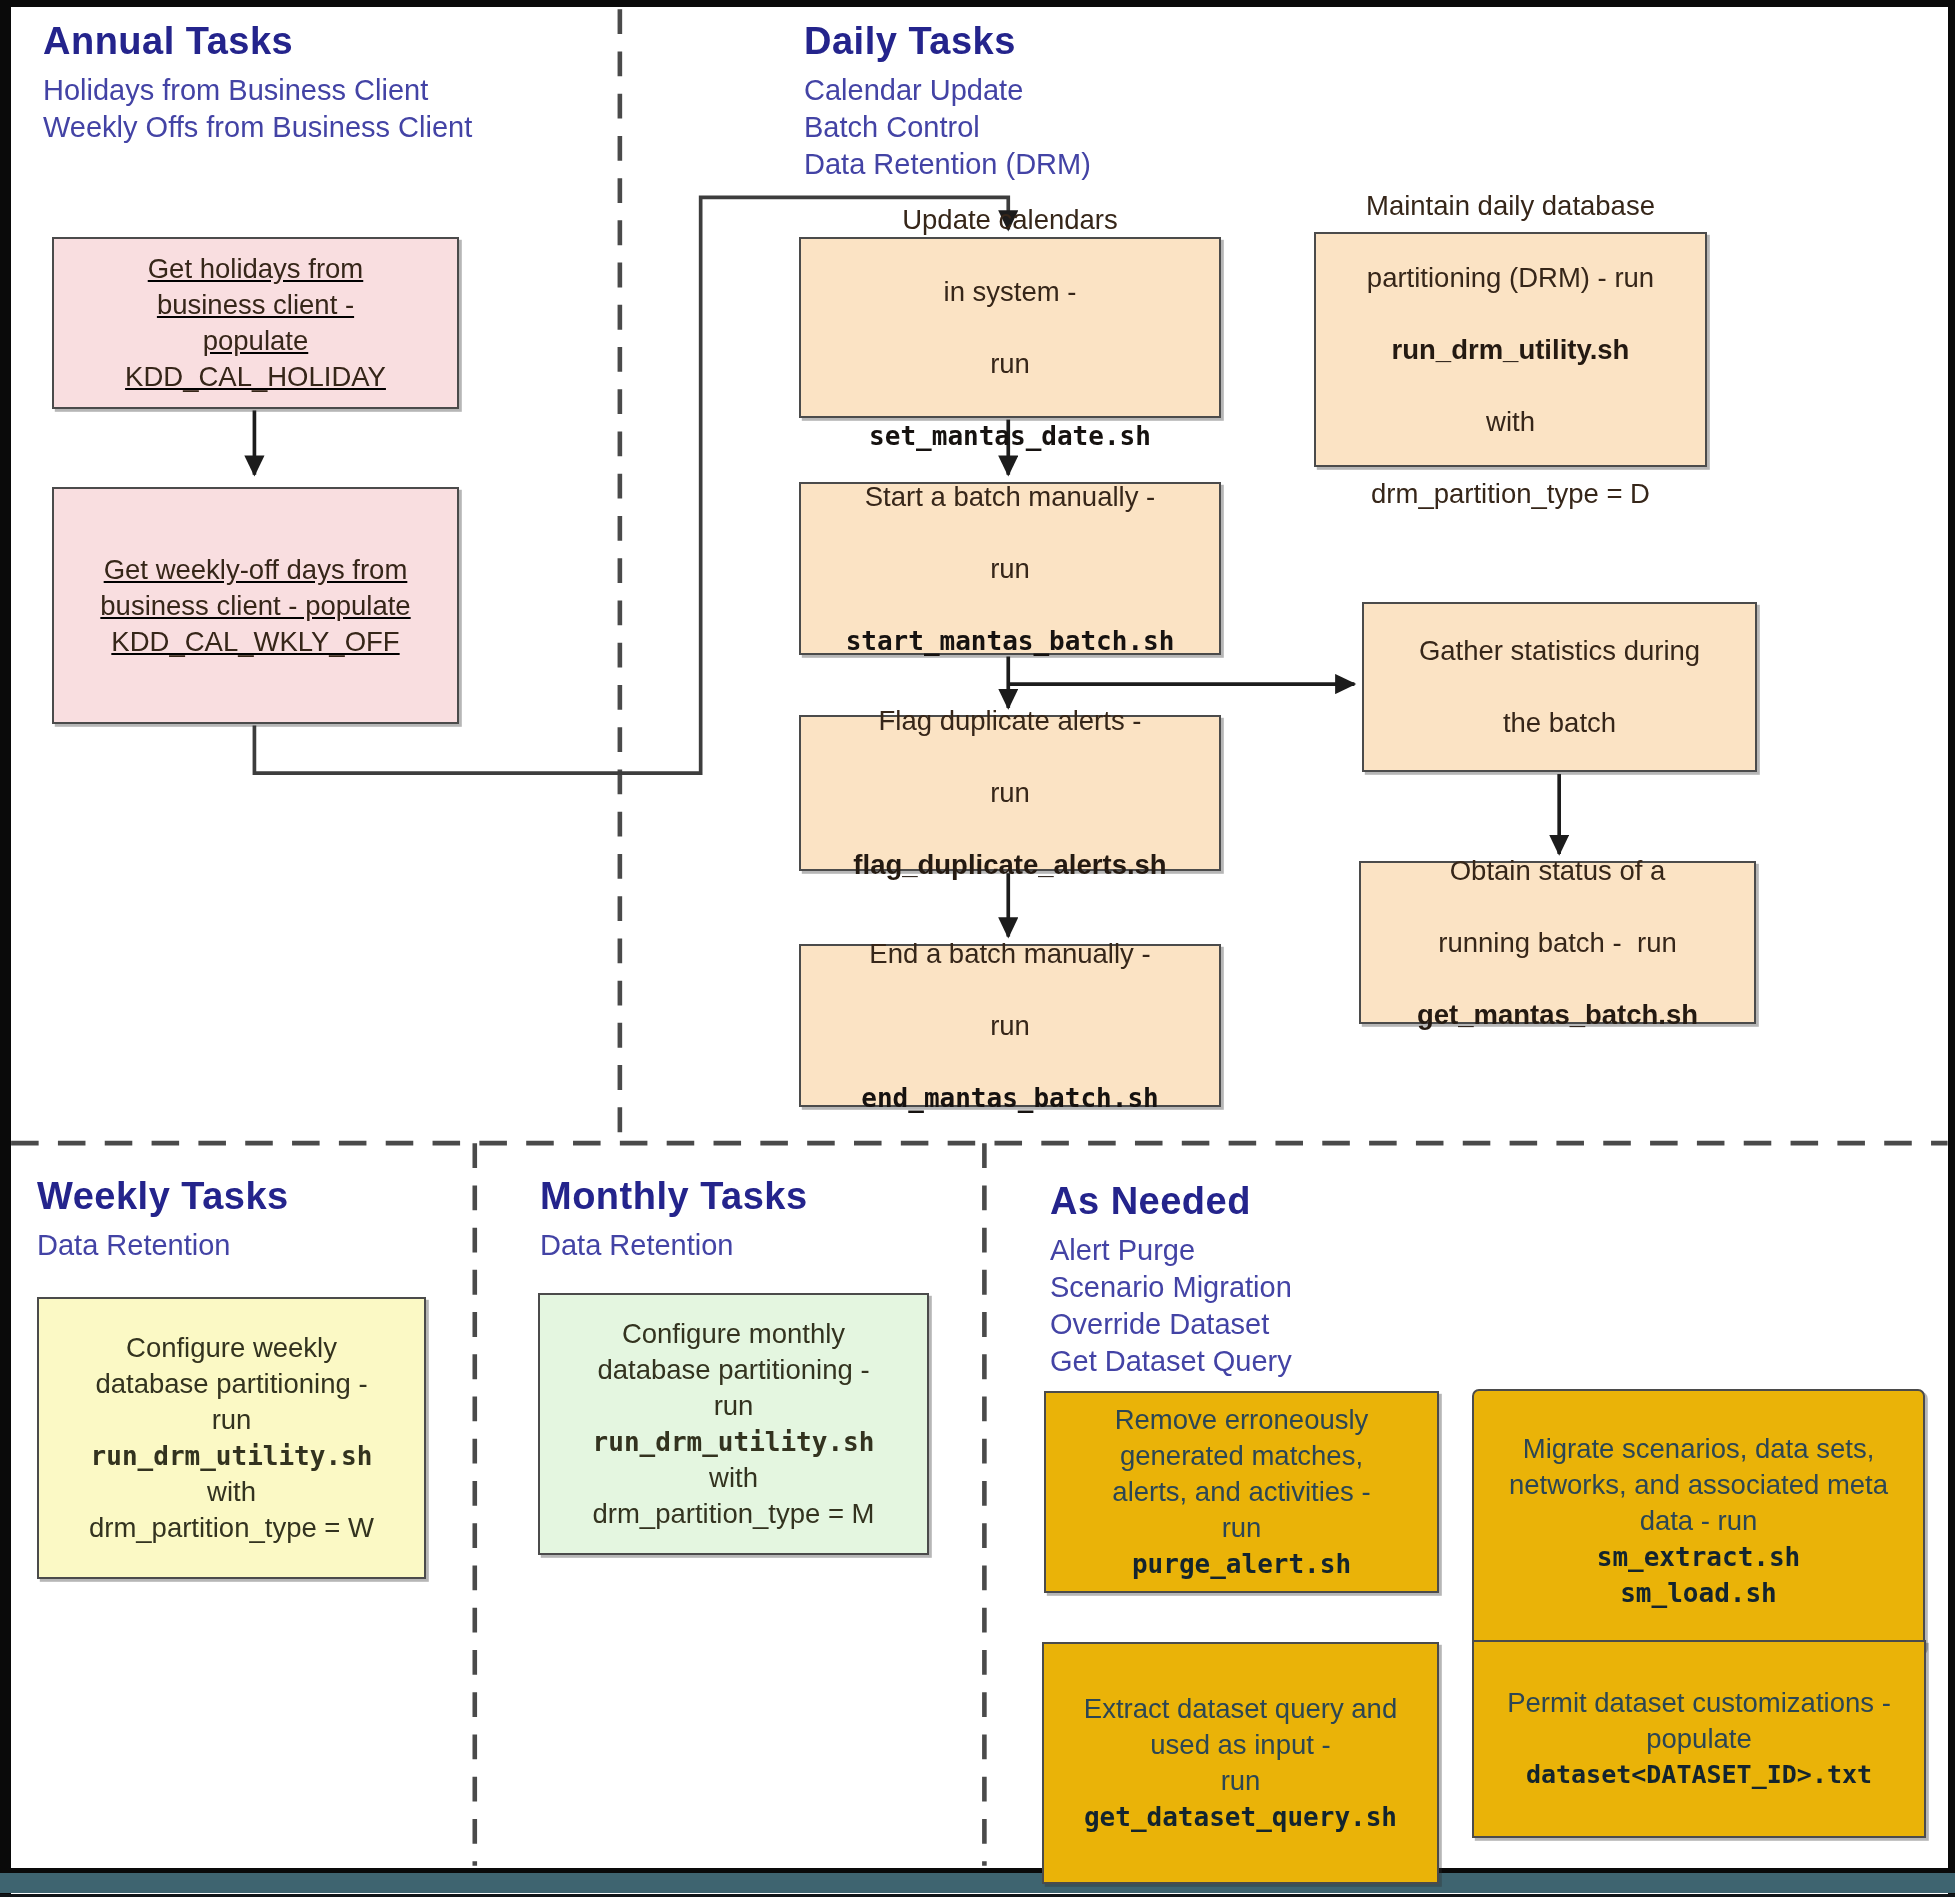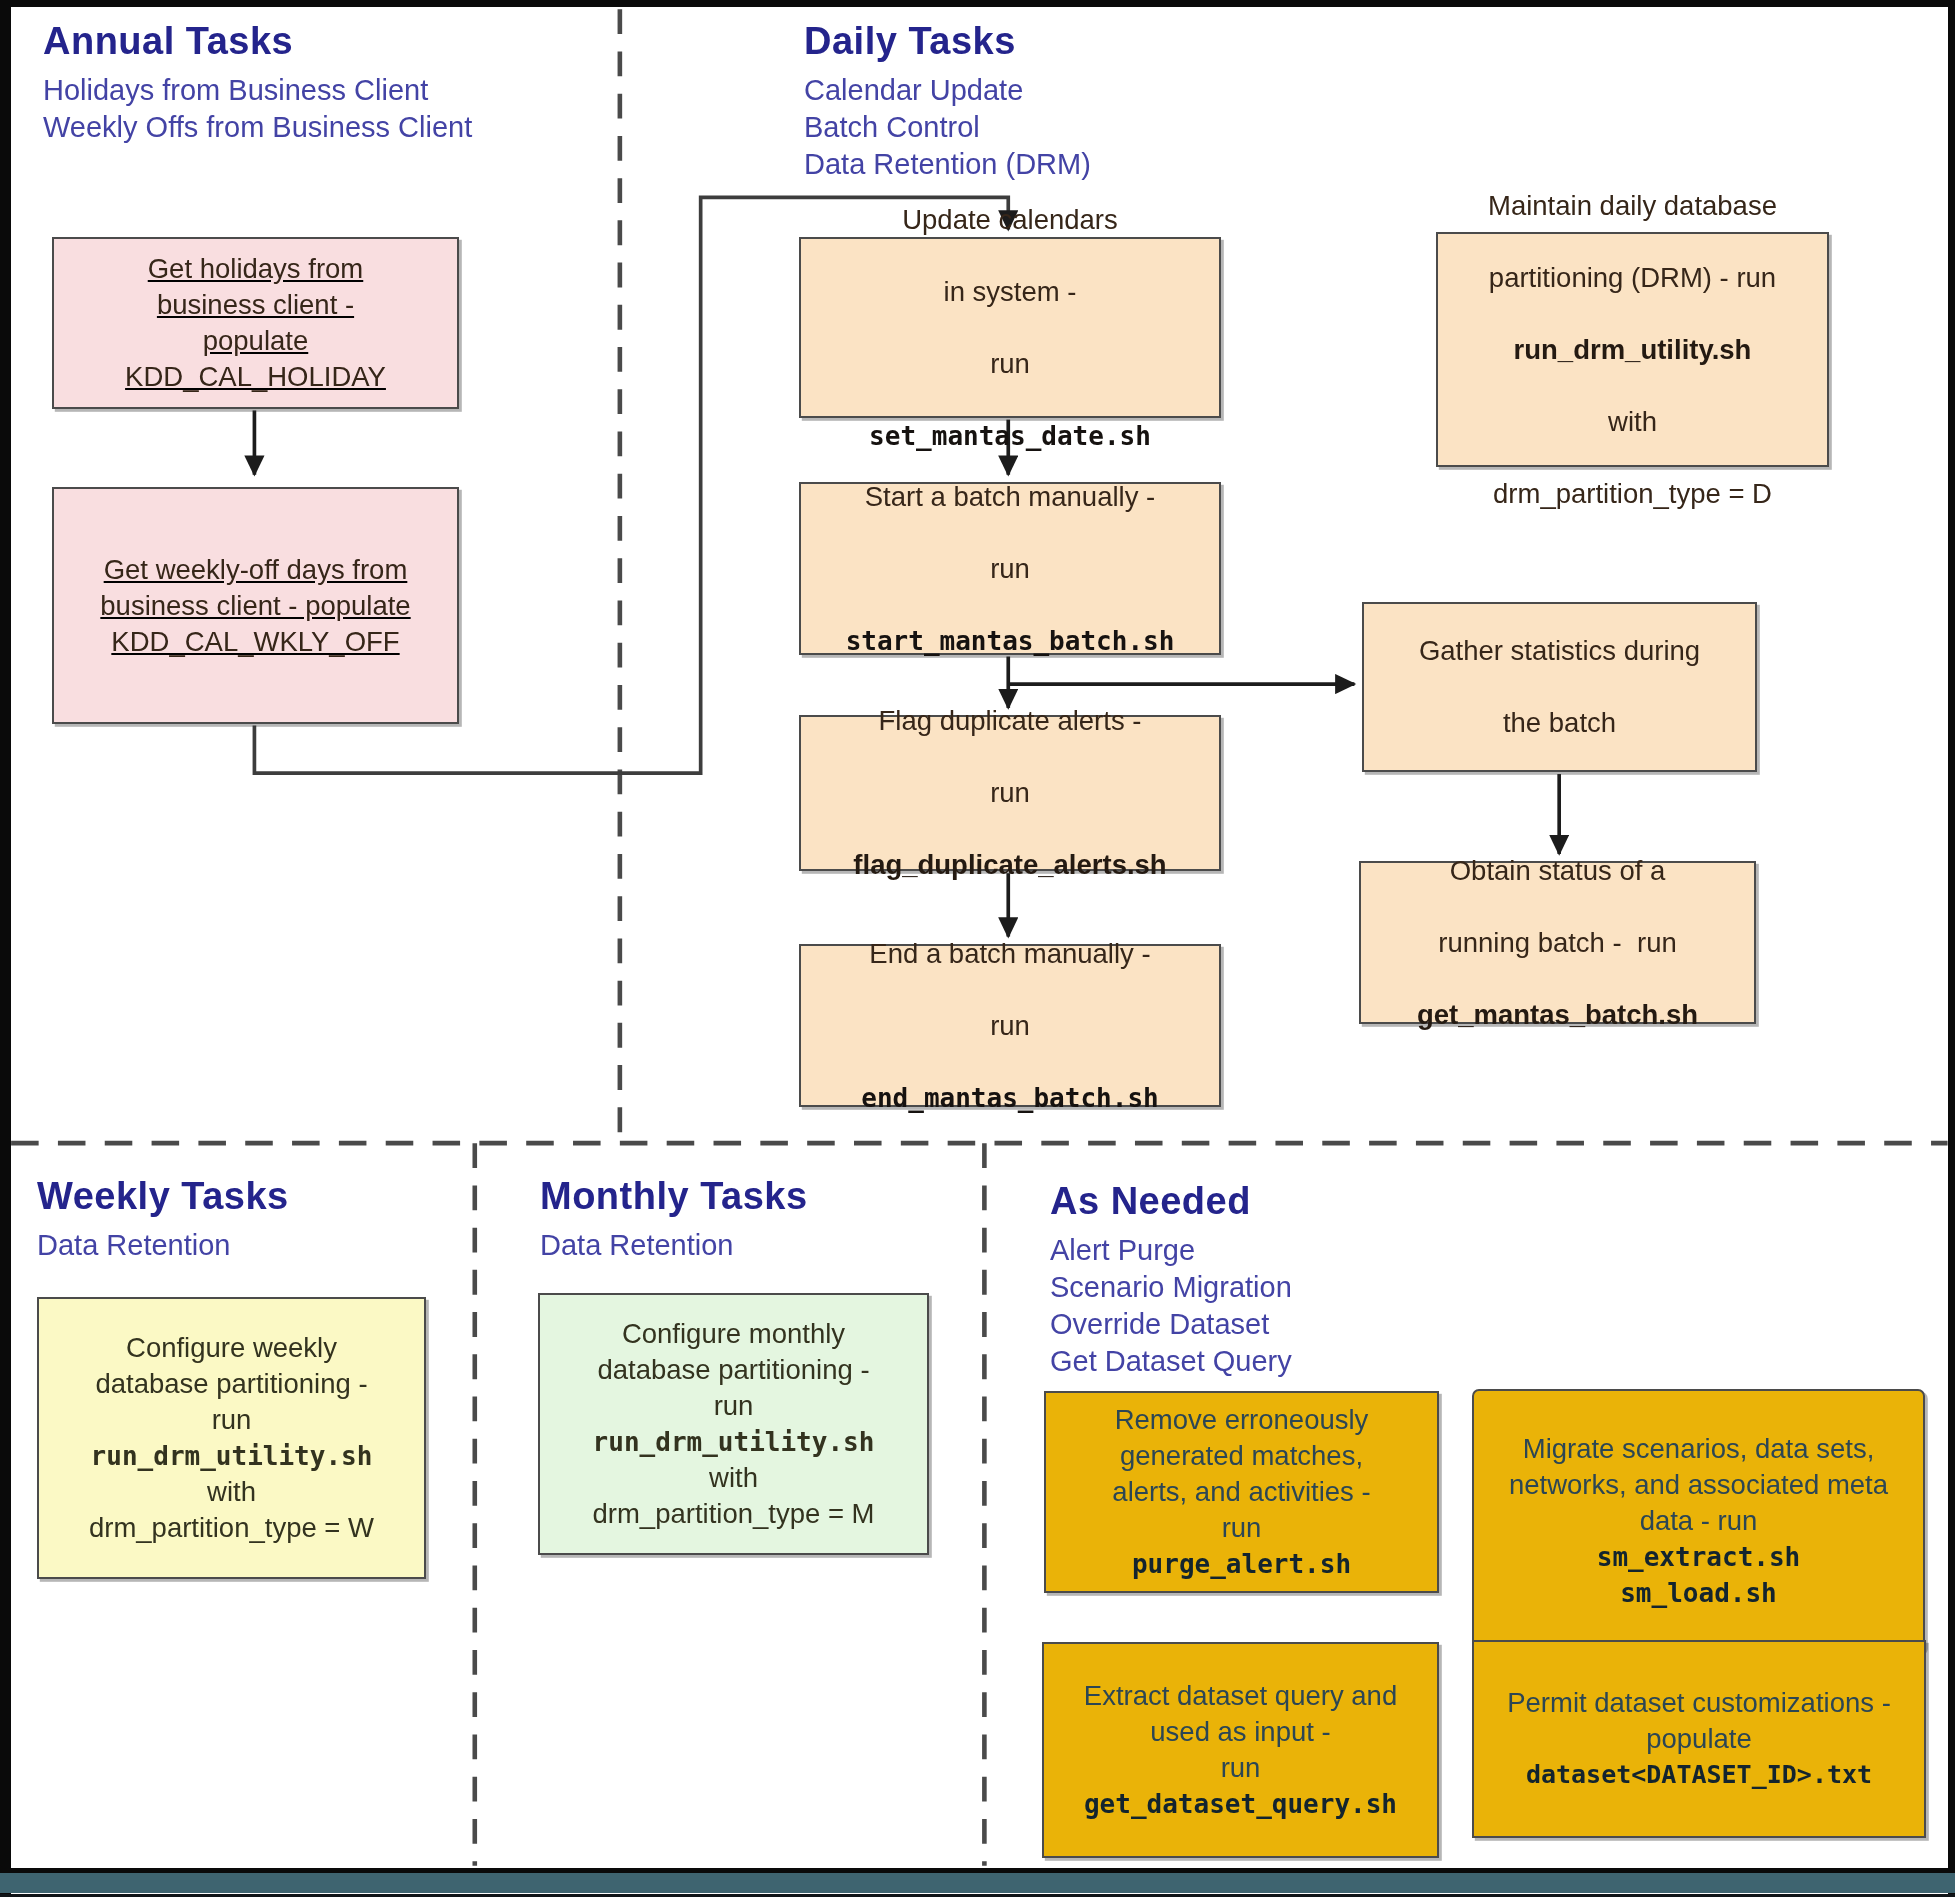--- a/index.html
+++ b/index.html
@@ -45,28 +45,28 @@
   .blue .ln.m{color:#13242e;}
   .ygr .ln{color:#33331f;}
 
   
   #box-get-holidays{left:52px;top:237px;width:407px;height:172px;}
   #box-get-weekly-off{left:52px;top:487px;width:407px;height:237px;}
   #box-update-calendars{left:799px;top:237px;width:422px;height:181px;}
   #box-start-batch{left:799px;top:482px;width:422px;height:173px;}
   #box-flag-duplicate{left:799px;top:715px;width:422px;height:156px;}
   #box-end-batch{left:799px;top:944px;width:422px;height:163px;}
-  #box-maintain-daily{left:1436px;top:232px;width:393px;height:235px;text-align:center;}
+  #box-maintain-daily{left:1314px;top:232px;width:393px;height:235px;text-align:center;}
   #box-gather-stats{left:1362px;top:602px;width:395px;height:170px;}
   #box-obtain-status{left:1359px;top:861px;width:397px;height:163px;}
   #box-configure-weekly{left:37px;top:1297px;width:389px;height:282px;}
   #box-configure-monthly{left:538px;top:1293px;width:391px;height:262px;}
   #box-purge{left:1044px;top:1391px;width:395px;height:202px;}
   #box-migrate{left:1472px;top:1389px;width:453px;height:264px;border-radius:7px;}
-  #box-extract-query{left:1042px;top:1642px;width:397px;height:216px;}
+  #box-extract-query{left:1042px;top:1642px;width:397px;height:242px;}
   #box-permit-custom{left:1472px;top:1640px;width:454px;height:198px;}
   #box-permit-custom .ln.m{font-size:25px;}
 
   
   #sec-annual{left:43px;top:20px;}
   #sec-daily{left:804px;top:20px;}
   #sec-weekly{left:37px;top:1175px;}
   #sec-monthly{left:540px;top:1175px;}
   #sec-asneeded{left:1050px;top:1180px;}
 </style>

